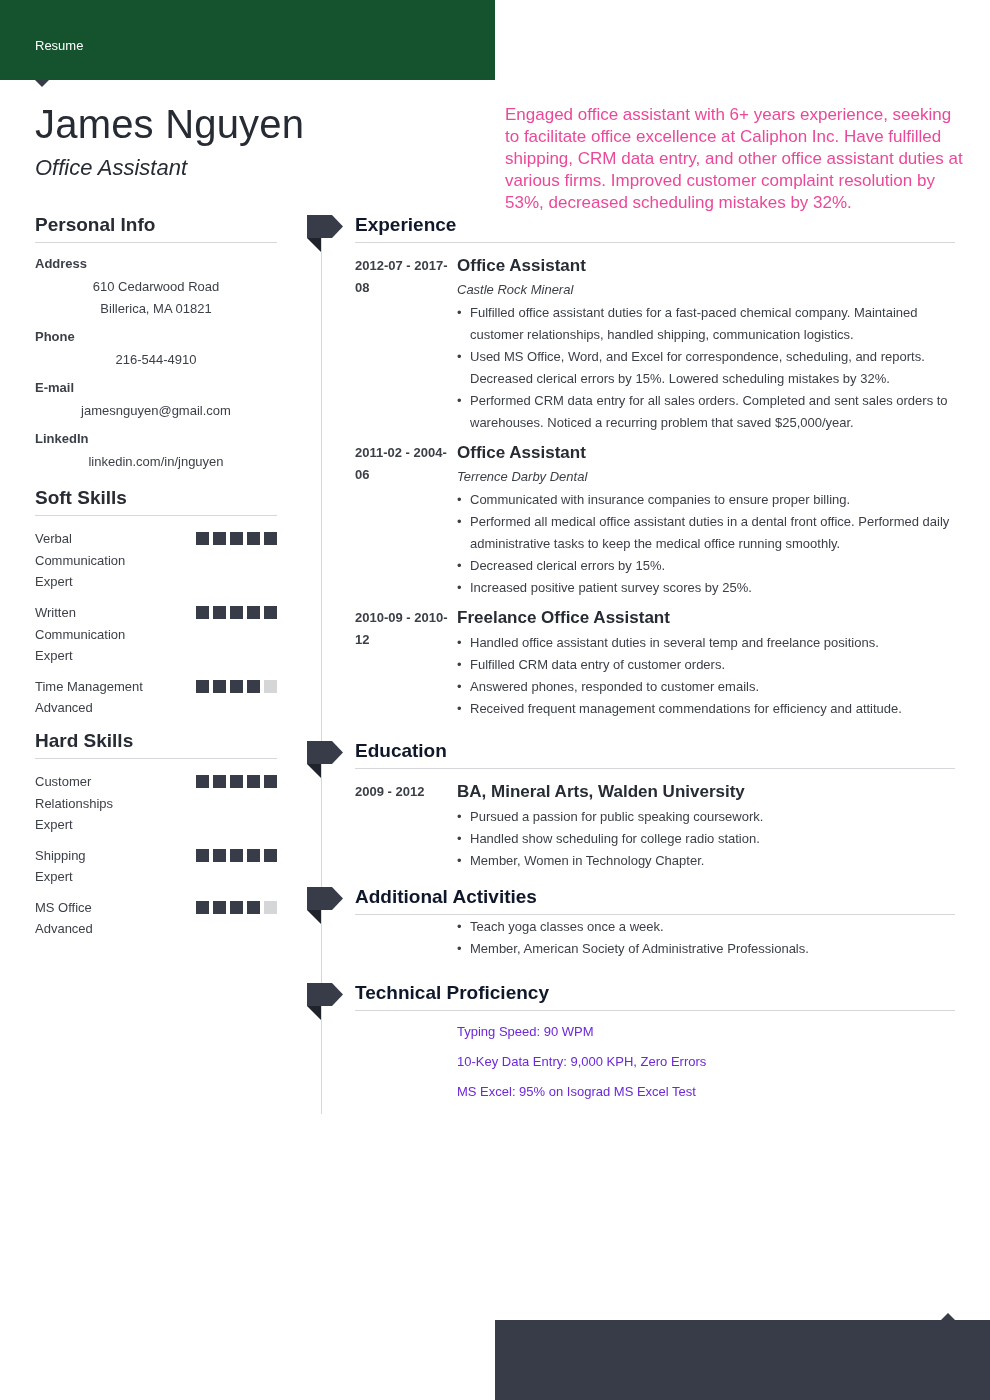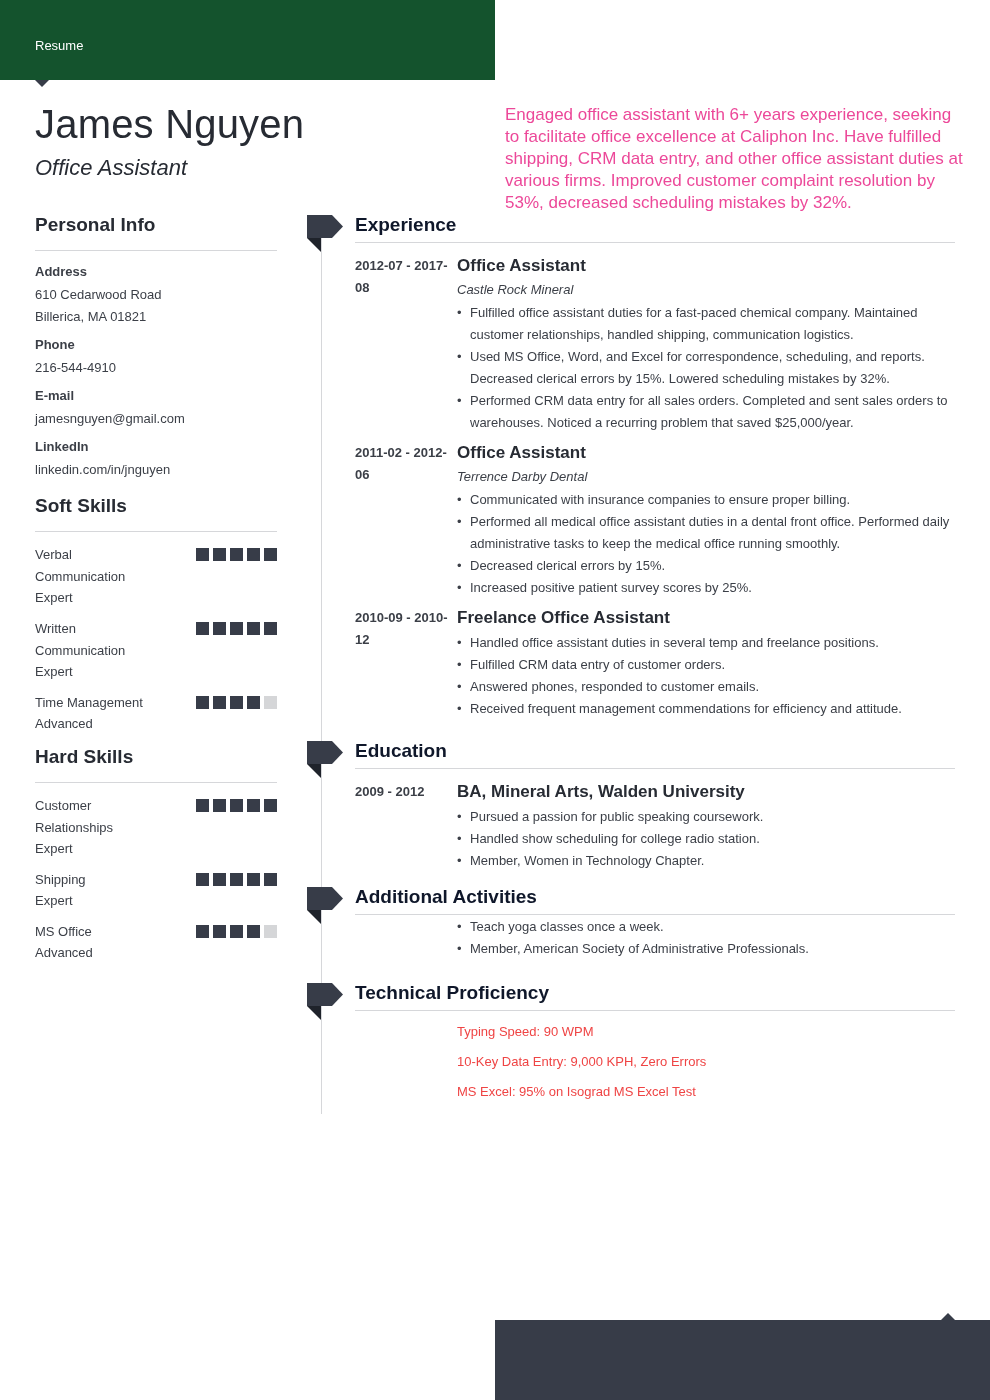--- a/index.html
+++ b/index.html
@@ -14,24 +14,24 @@
   .bottom-band { position: absolute; left: 495px; top: 1320px; width: 495px; height: 80px; background: #373c48; }
   .bottom-notch { position: absolute; left: 941px; top: 1313px; width: 0; height: 0;
     border-left: 7px solid transparent; border-right: 7px solid transparent; border-bottom: 7px solid #373c48; }
 
   .name { position: absolute; left: 35px; top: 102px; font-size: 40px; font-weight: normal; color: #272b33; letter-spacing: 0.2px; }
   .job-title { position: absolute; left: 35px; top: 155px; font-size: 22px; font-style: italic; color: #272b33; }
   .summary { position: absolute; left: 505px; top: 104px; width: 460px; font-size: 17px; line-height: 22px; color: #ec4899; }
 
   
   .left-col { position: absolute; left: 35px; top: 214px; width: 242px; }
-  .sec-title { font-size: 19px; font-weight: bold; color: #272b33; padding-bottom: 14px; border-bottom: 1px solid #d6d7da; }
+  .sec-title { font-size: 19px; font-weight: bold; color: #272b33; padding-bottom: 6px; border-bottom: 1px solid #d6d7da; }
   .info-block { margin-top: 13px; }
   .info-label { font-size: 13px; font-weight: bold; color: #3b3f47; line-height: 16px; margin-bottom: 4px; }
-  .info-value { font-size: 13px; line-height: 22px; color: #3b3f47; }
+  .info-value { font-size: 13px; line-height: 22px; color: #3b3f47; text-align: center; }
   .info-block + .info-block { margin-top: 9px; }
 
   .skills-sec { margin-top: 14px; }
   .skill { margin-top: 12px; }
   .skill-row { display: flex; justify-content: space-between; align-items: flex-start; }
   .skill-name { font-size: 13px; line-height: 22px; width: 130px; color: #3b3f47; }
   .skill-bar { display: flex; gap: 4px; margin-top: 4px; }
   .skill-bar span { display: block; width: 13px; height: 13px; background: #373c48; }
   .skill-bar span.off { background: #d5d6d8; }
   .skill-level { font-size: 13px; line-height: 16px; text-align: left; color: #3b3f47; margin-top: 2px; }
@@ -51,21 +51,21 @@
   .entry .dates { width: 102px; font-size: 13px; font-weight: bold; line-height: 22px; color: #3b3f47; }
   .entry .body { flex: 1; }
   .entry .role { font-size: 17px; font-weight: bold; color: #272b33; line-height: 22px; }
   .entry .company { font-size: 13px; font-style: italic; line-height: 22px; margin-top: 2px; color: #3b3f47; }
   ul.bullets { list-style: none; margin-top: 1px; }
   ul.bullets li { position: relative; padding-left: 13px; font-size: 13px; line-height: 22px; color: #3b3f47; }
   ul.bullets li::before { content: "\2022"; position: absolute; left: 0; top: 0; }
   .entry + .entry { margin-top: 8px; }
 
   .plain-list { margin-left: 102px; margin-top: 10px; }
-  .tech-item { font-size: 13px; line-height: 22px; color: #ef4444; margin-left: 102px; }
+  .tech-item { font-size: 13px; line-height: 22px; color: #6d28d9; margin-left: 102px; }
   .tech-item + .tech-item { margin-top: 8px; }
 </style>
 </head>
 <body>
 
 <div class="top-band">
   <span class="label">Resume</span>
 </div>
 <div class="top-notch"></div>
 <div class="bottom-band"></div>
@@ -212,21 +212,21 @@
       <div class="company">Castle Rock Mineral</div>
       <ul class="bullets">
         <li>Fulfilled office assistant duties for a fast-paced chemical company. Maintained customer relationships, handled shipping, communication logistics.</li>
         <li>Used MS Office, Word, and Excel for correspondence, scheduling, and reports. Decreased clerical errors by 15%. Lowered scheduling mistakes by 32%.</li>
         <li>Performed CRM data entry for all sales orders. Completed and sent sales orders to warehouses. Noticed a recurring problem that saved $25,000/year.</li>
       </ul>
     </div>
   </div>
 
   <div class="entry">
-    <div class="dates">2011-02 - 2012-06</div>
+    <div class="dates">2011-02 - 2004-06</div>
     <div class="body">
       <div class="role">Office Assistant</div>
       <div class="company">Terrence Darby Dental</div>
       <ul class="bullets">
         <li>Communicated with insurance companies to ensure proper billing.</li>
         <li>Performed all medical office assistant duties in a dental front office. Performed daily administrative tasks to keep the medical office running smoothly.</li>
         <li>Decreased clerical errors by 15%.</li>
         <li>Increased positive patient survey scores by 25%.</li>
       </ul>
     </div>

